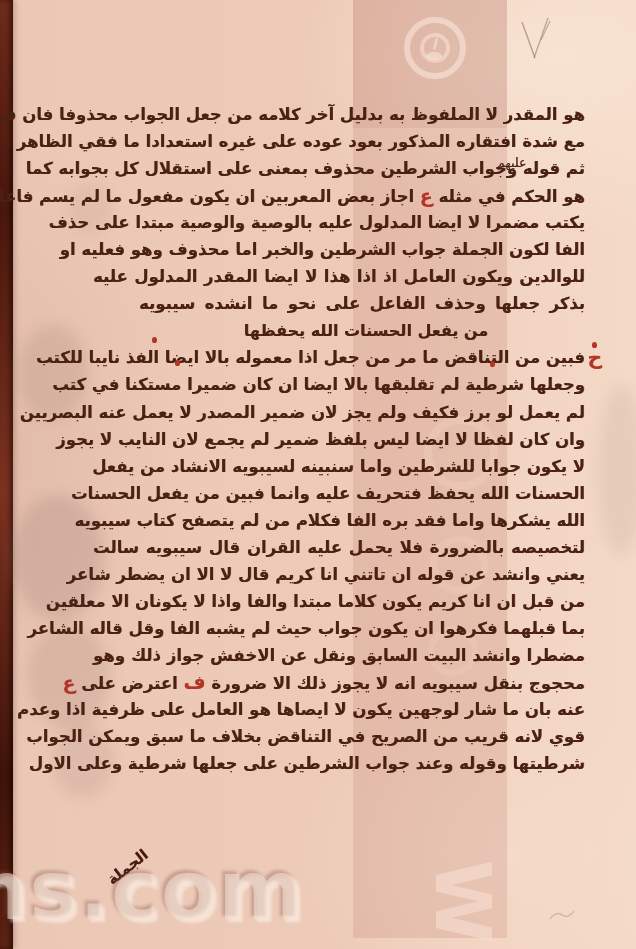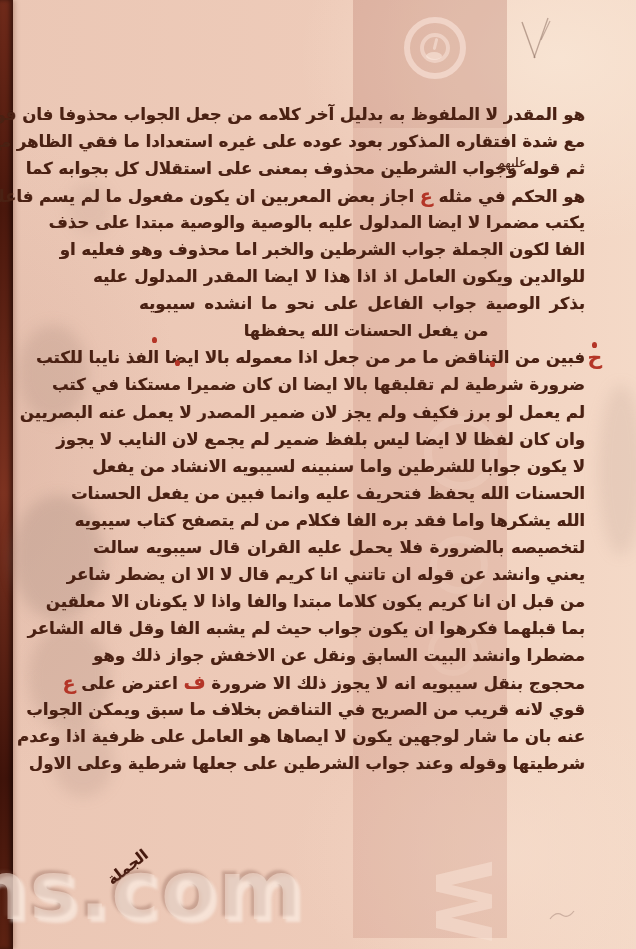--- a/index.html
+++ b/index.html
@@ -86,37 +86,37 @@
   <div class="margin-note">عليهم</div>
 
   <div class="textblock">
       <div class="row"><span>هو المقدر لا الملفوظ به بدليل آخر كلامه من جعل الجواب محذوفا فان قوله</span></div>
       <div class="row"><span>مع شدة افتقاره المذكور بعود عوده على غيره استعدادا ما فقي الظاهر مع</span></div>
       <div class="row"><span>ثم قوله وجواب الشرطين محذوف بمعنى على استقلال كل بجوابه كما</span></div>
       <div class="row"><span>هو الحكم في مثله </span><span class="red-ink">ع</span><span> اجاز بعض المعربين ان يكون مفعول ما لم يسم فاعله</span></div>
       <div class="row"><span>يكتب مضمرا لا ايضا المدلول عليه بالوصية والوصية مبتدا على حذف</span></div>
       <div class="row"><span>الفا لكون الجملة جواب الشرطين والخبر اما محذوف وهو فعليه او</span></div>
       <div class="row"><span>للوالدين ويكون العامل اذ اذا هذا لا ايضا المقدر المدلول عليه</span></div>
-      <div class="row short"><span>بذكر الوصية جواب الفاعل على نحو ما انشده سيبويه</span></div>
+      <div class="row short"><span>بذكر جعلها وحذف الفاعل على نحو ما انشده سيبويه</span></div>
       <div class="row verse"><span>من يفعل الحسنات الله يحفظها</span></div>
       <div class="row"><span class="red-ink margin-glyph">ح</span><span>فبين من التناقض ما مر من جعل اذا معموله بالا ايضا الفذ نايبا للكتب</span></div>
-      <div class="row"><span>ضرورة شرطية لم تقلبقها بالا ايضا ان كان ضميرا مستكنا في كتب</span></div>
+      <div class="row"><span>وجعلها شرطية لم تقلبقها بالا ايضا ان كان ضميرا مستكنا في كتب</span></div>
       <div class="row"><span>لم يعمل لو برز فكيف ولم يجز لان ضمير المصدر لا يعمل عنه البصريين</span></div>
       <div class="row"><span>وان كان لفظا لا ايضا ليس بلفظ ضمير لم يجمع لان النايب لا يجوز</span></div>
       <div class="row"><span>لا يكون جوابا للشرطين واما سنبينه لسيبويه الانشاد من يفعل</span></div>
       <div class="row"><span>الحسنات الله يحفظ فتحريف عليه وانما فبين من يفعل الحسنات</span></div>
       <div class="row"><span>الله يشكرها واما فقد بره الفا فكلام من لم يتصفح كتاب سيبويه</span></div>
       <div class="row"><span>لتخصيصه بالضرورة فلا يحمل عليه القران قال سيبويه سالت</span></div>
       <div class="row"><span>يعني وانشد عن قوله ان تاتني انا كريم قال لا الا ان يضطر شاعر</span></div>
       <div class="row"><span>من قبل ان انا كريم يكون كلاما مبتدا والفا واذا لا يكونان الا معلقين</span></div>
       <div class="row"><span>بما قبلهما فكرهوا ان يكون جواب حيث لم يشبه الفا وقل قاله الشاعر</span></div>
       <div class="row"><span>مضطرا وانشد البيت السابق ونقل عن الاخفش جواز ذلك وهو</span></div>
       <div class="row"><span>محجوج بنقل سيبويه انه لا يجوز ذلك الا ضرورة </span><span class="red-ink">ف</span><span> اعترض على </span><span class="red-ink">ع</span></div>
+      <div class="row"><span>عنه بان ما شار لوجهين يكون لا ايصاها هو العامل على ظرفية اذا وعدم</span></div>
       <div class="row"><span>قوي لانه قريب من الصريح في التناقض بخلاف ما سبق ويمكن الجواب</span></div>
-      <div class="row"><span>عنه بان ما شار لوجهين يكون لا ايصاها هو العامل على ظرفية اذا وعدم</span></div>
       <div class="row"><span>شرطيتها وقوله وعند جواب الشرطين على جعلها شرطية وعلى الاول</span></div>
     </div>
 
   <div class="rdot rd1"></div>
   <div class="rdot rd2"></div>
   <div class="rdot rd3"></div>
   <div class="rdot rd4"></div>
 
   <div class="catchword">الجملة</div>
 

